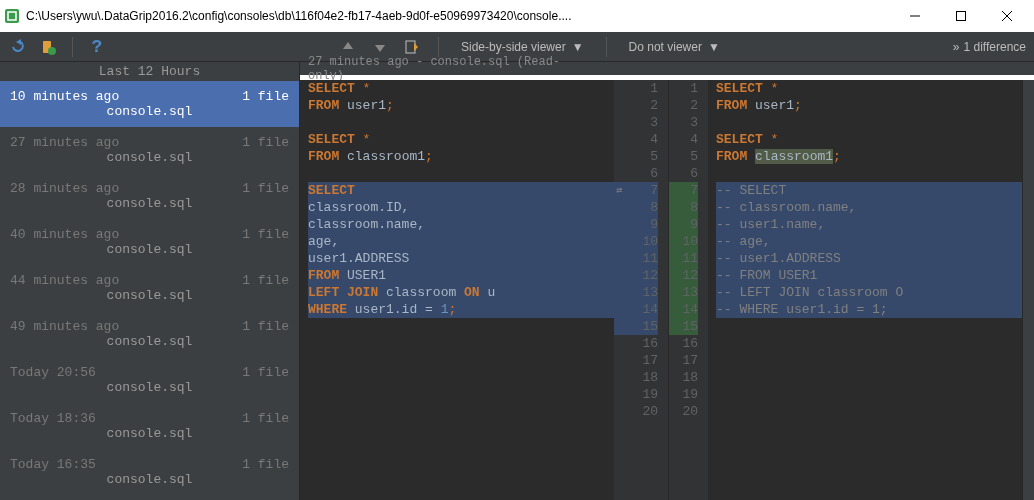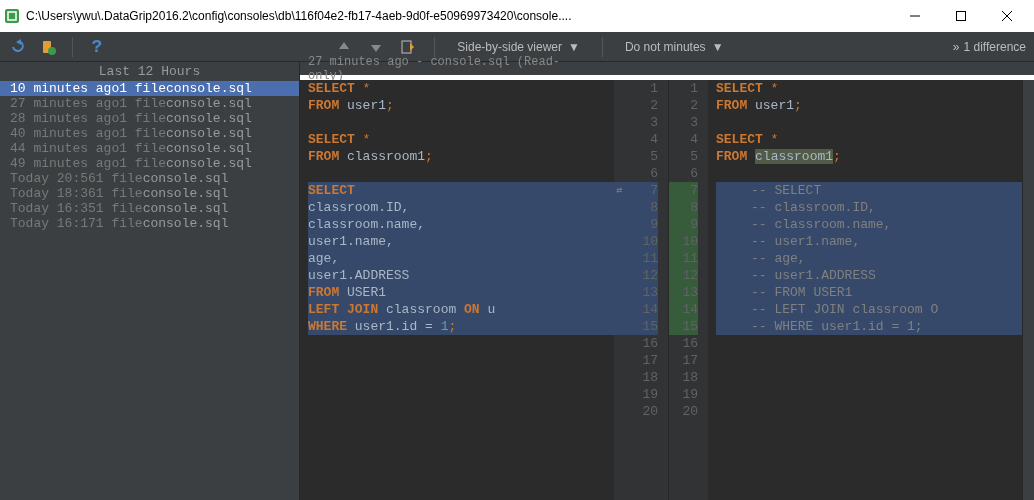--- a/index.html
+++ b/index.html
@@ -75,25 +75,26 @@
   border-right: 1px solid #282828;
   overflow: hidden;
 }
 .sidebar-header {
   text-align: center;
   color: #999;
   padding: 2px 16px;
   font-size: 13px;
 }
 .history-item {
-  padding: 0 10px;
-  display: flex;
-  flex-direction: row;
+  padding: 8px 10px;
+  display: flex;
+  flex-direction: column;
   cursor: pointer;
   color: #787878;
+  text-align: center;
 }
 .history-item.selected {
   background: #4b6eaf;
   color: #ffffff;
 }
 .history-top { display: flex; justify-content: space-between; }
 .history-file { color: #999; }
 .history-item.selected .history-file { color: #fff; }
 .diff-area { flex: 1; display: flex; flex-direction: column; }
 .diff-headers {
@@ -117,21 +118,21 @@
   width: 47px;
   text-align: right;
   padding-right: 10px;
   color: #606366;
 }
 .code-col { flex: 1; padding-left: 8px; overflow: hidden; white-space: nowrap; }
 .line { height: 17px; line-height: 17px; }
 .line.diff { background: #36496a; }
 .gutter-mid .line.diff { background: #36496a; }
 .gutter-mid-half.rightg .line.diff-right { background: #365c3b; }
-.code-col.right .line.diff { background: #36496a; padding-left: 35px; }
+.code-col.right .line.diff { background: #36496a; }
 .kw { color: #cc7832; font-weight: bold; }
 .star { color: #cc7832; }
 .ident { color: #a9b7c6; }
 .num { color: #6897bb; }
 .semi { color: #cc7832; }
 .cmt { color: #808080; }
 .hl { background: #515b47; }
 .diff-layout { display: flex; flex: 1; }
 .arrow-icon {
   color: #808080;
@@ -206,21 +207,21 @@
           <path d="M10 4 L14 8 L10 12" fill="#e09e3a"></path>
         </svg>
     </div>
     <div class="sep"></div>
     <div class="dropdown">
       <span>Side-by-side viewer</span>
       <span>▼</span>
     </div>
     <div class="sep"></div>
     <div class="dropdown">
-      <span>Do not minutes</span>
+      <span>Do not viewer</span>
       <span>▼</span>
     </div>
   </div>
   <div class="toolbar-spacer"></div>
   <div class="toolbar-right">
     <span>»</span>
     <span>1 difference</span>
   </div>
 </div>
 
@@ -311,21 +312,20 @@
         <div class="code-col left" style="width:258px;">
           <div class="line"><span class="kw">SELECT</span><span class="star"> *</span></div>
           <div class="line"><span class="kw">FROM</span><span class="ident"> user1</span><span class="semi">;</span></div>
           <div class="line"></div>
           <div class="line"><span class="kw">SELECT</span><span class="star"> *</span></div>
           <div class="line"><span class="kw">FROM</span><span class="ident"> classroom1</span><span class="semi">;</span></div>
           <div class="line"></div>
           <div class="line diff"><span class="kw">SELECT</span></div>
           <div class="line diff"><span class="ident">  classroom.ID,</span></div>
           <div class="line diff"><span class="ident">  classroom.name,</span></div>
-          <div class="line diff"><span class="ident">  user1.name,</span></div>
           <div class="line diff"><span class="ident">  age,</span></div>
           <div class="line diff"><span class="ident">  user1.ADDRESS</span></div>
           <div class="line diff"><span class="kw">FROM</span><span class="ident"> USER1</span></div>
           <div class="line diff"><span class="kw">  LEFT JOIN</span><span class="ident"> classroom </span><span class="kw">ON</span><span class="ident"> u</span></div>
           <div class="line diff"><span class="kw">WHERE</span><span class="ident"> user1.id = </span><span class="num">1</span><span class="semi">;</span></div>
           <div class="line"></div>
           <div class="line"></div>
         </div>
 
         <div class="gutter-mid">
@@ -393,21 +393,20 @@
         </div>
 
         <div class="code-col right" style="flex:1;">
           <div class="line"><span class="kw">SELECT</span><span class="star"> *</span></div>
           <div class="line"><span class="kw">FROM</span><span class="ident"> user1</span><span class="semi">;</span></div>
           <div class="line"></div>
           <div class="line"><span class="kw">SELECT</span><span class="star"> *</span></div>
           <div class="line"><span class="kw">FROM</span><span> </span><span class="ident hl">classroom1</span><span class="semi">;</span></div>
           <div class="line"></div>
           <div class="line diff"><span class="cmt">-- SELECT</span></div>
-          <div class="line diff"><span class="cmt">--   classroom.ID,</span></div>
           <div class="line diff"><span class="cmt">--   classroom.name,</span></div>
           <div class="line diff"><span class="cmt">--   user1.name,</span></div>
           <div class="line diff"><span class="cmt">--   age,</span></div>
           <div class="line diff"><span class="cmt">--   user1.ADDRESS</span></div>
           <div class="line diff"><span class="cmt">-- FROM USER1</span></div>
           <div class="line diff"><span class="cmt">--   LEFT JOIN classroom O</span></div>
           <div class="line diff"><span class="cmt">-- WHERE user1.id = 1;</span></div>
           <div class="line"></div>
           <div class="line"></div>
         </div>

